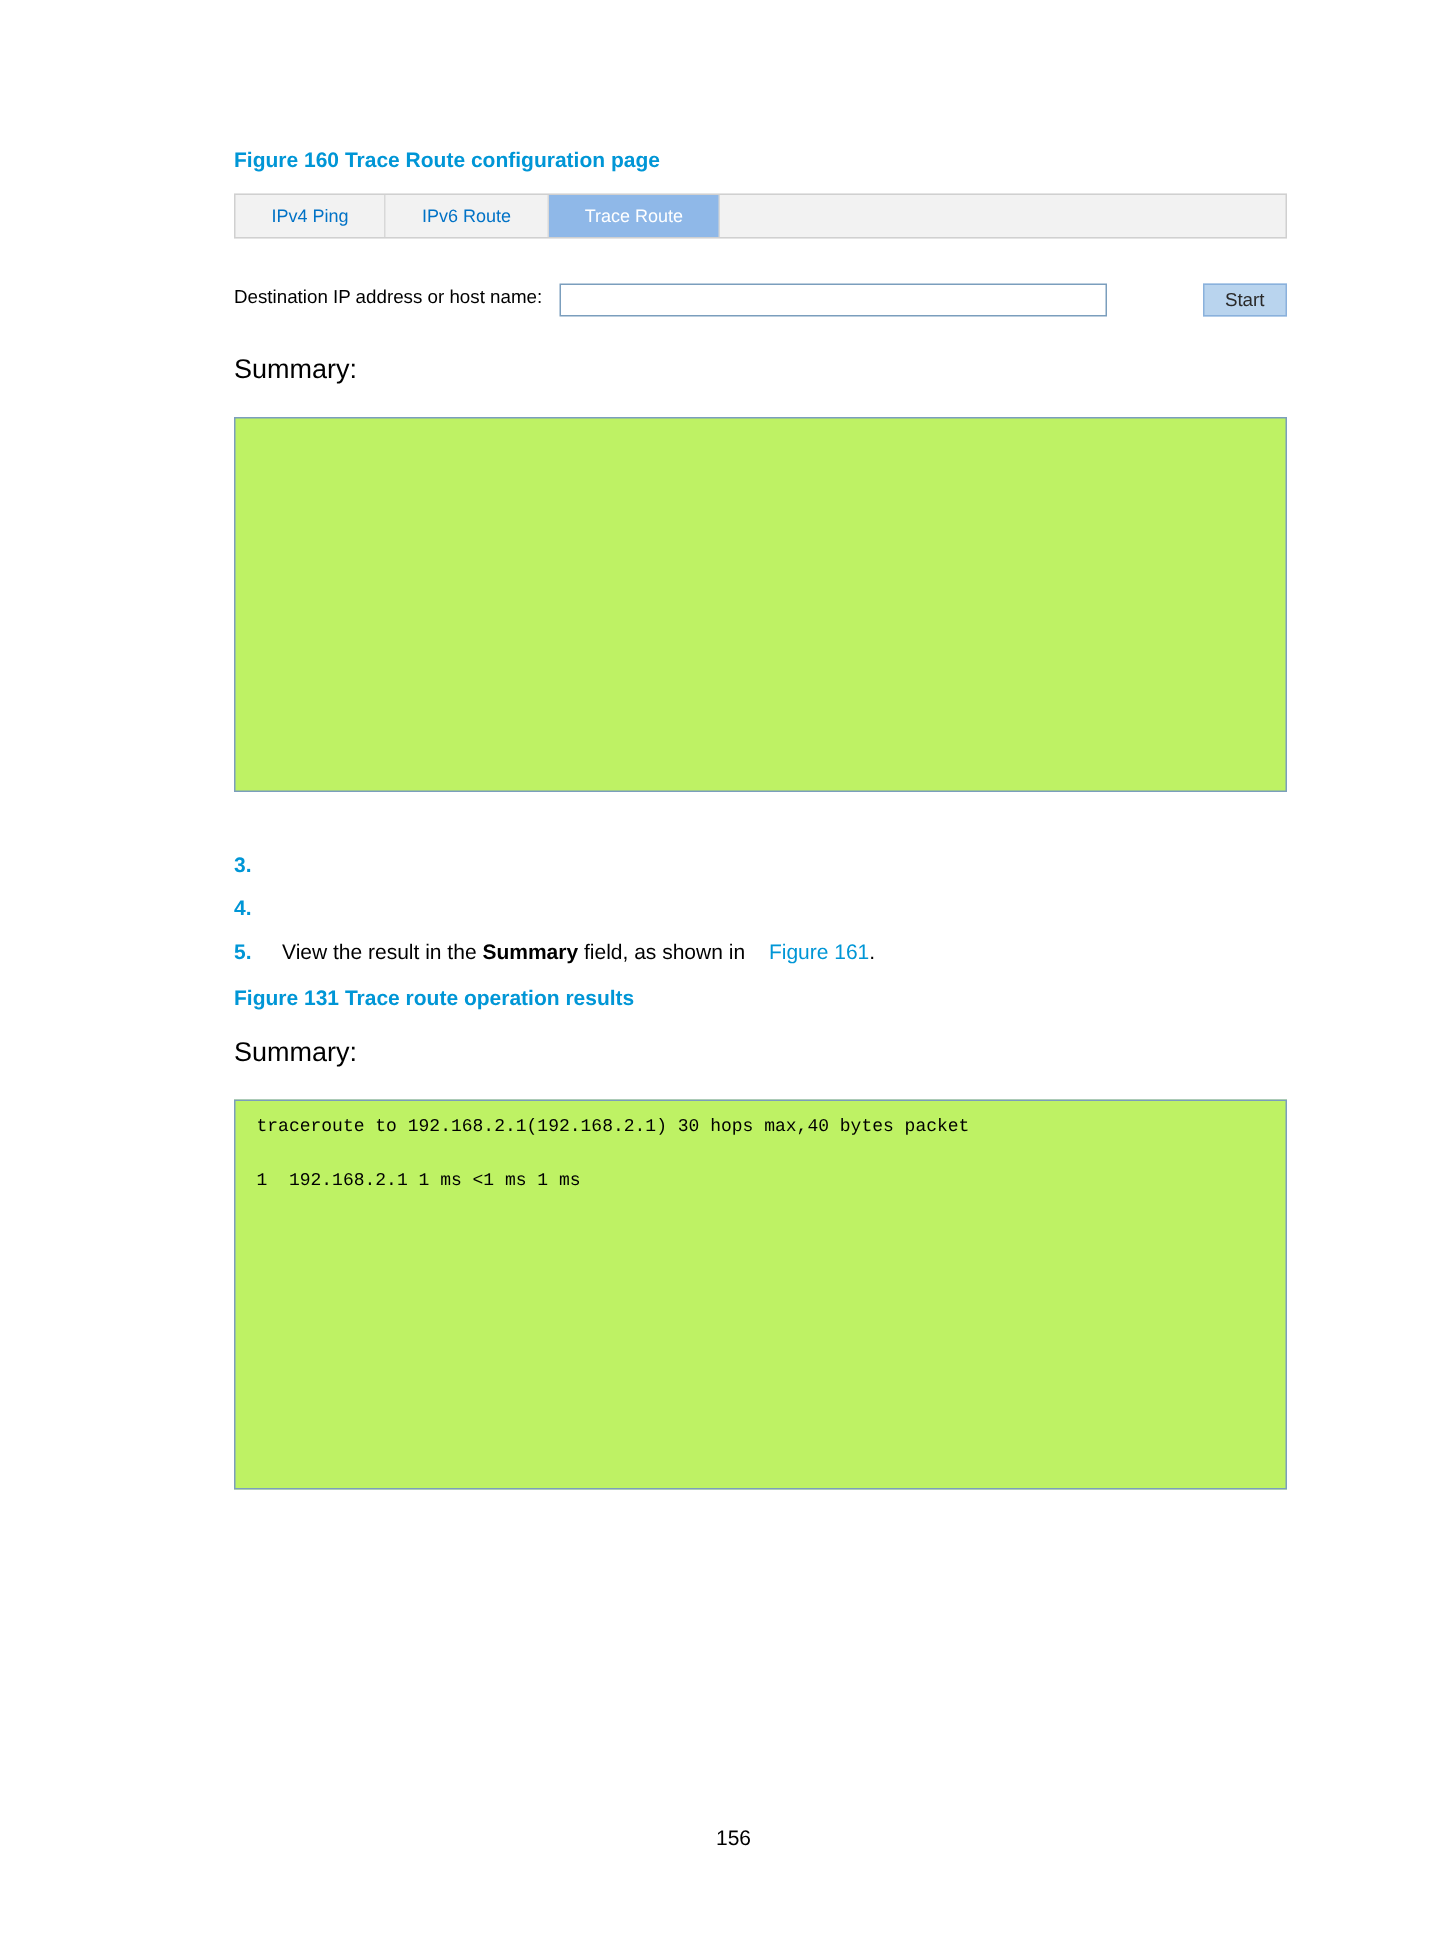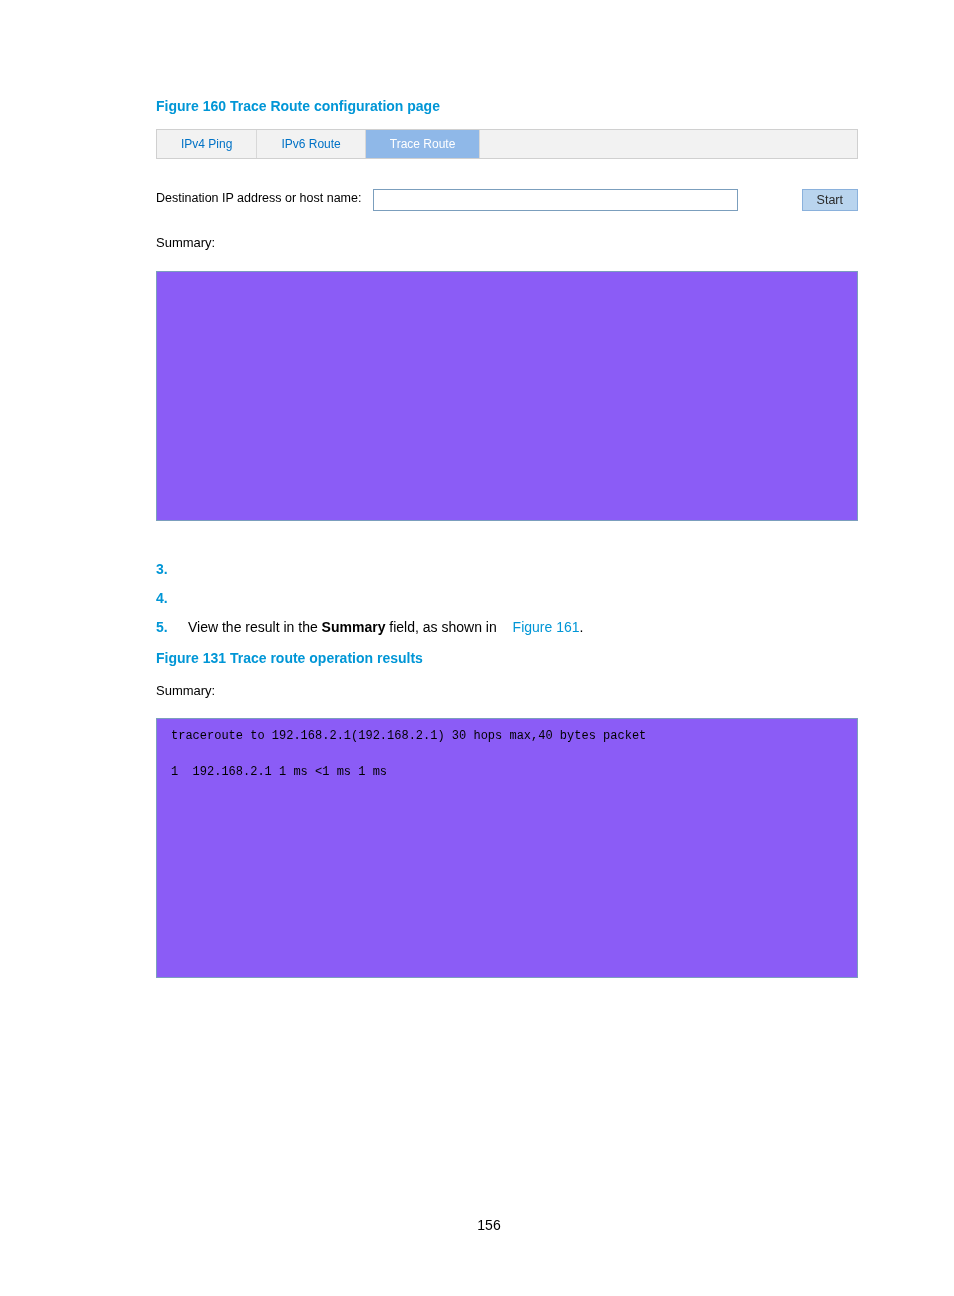--- a/index.html
+++ b/index.html
@@ -72,27 +72,27 @@
   .spacer-flex { flex: 1; max-width: 40px; }
   .start-btn {
     background: #b9d4ee;
     border: 1px solid #8ab1dc;
     color: #2a2a2a;
     padding: 3px 14px;
     font-size: 12.5px;
     cursor: pointer;
   }
   .summary-label {
-    font-size: 13px;
+    font-size: 18px;
     margin-bottom: 18px;
   }
   .summary-box {
     border: 1px solid #7b9ebd;
     height: 250px;
-    background: #8b5cf6;
+    background: #bef264;
     margin-bottom: 38px;
     padding: 8px 14px;
     font-family: "Courier New", monospace;
     font-size: 12px;
     white-space: pre;
     box-sizing: border-box;
   }
   
   .steps {
     margin: 0 0 10px 0;

